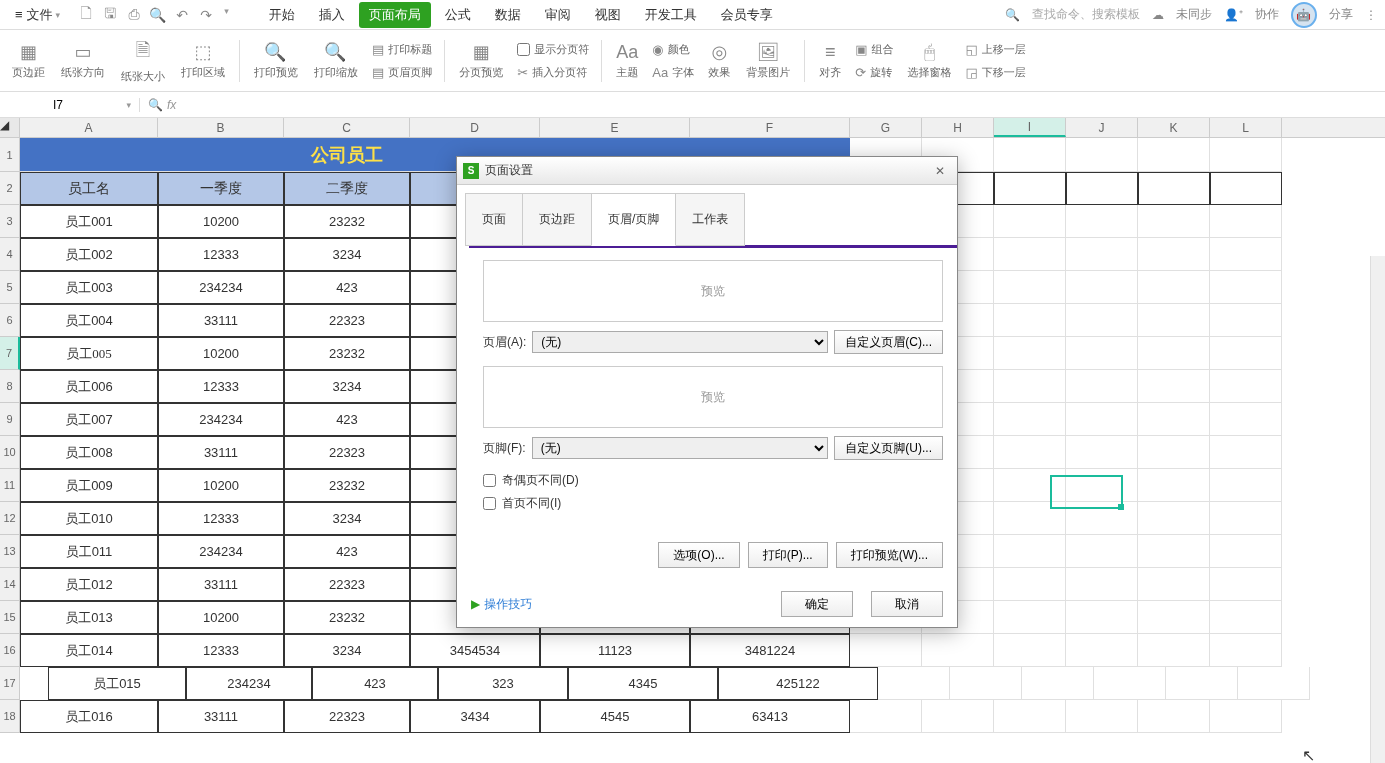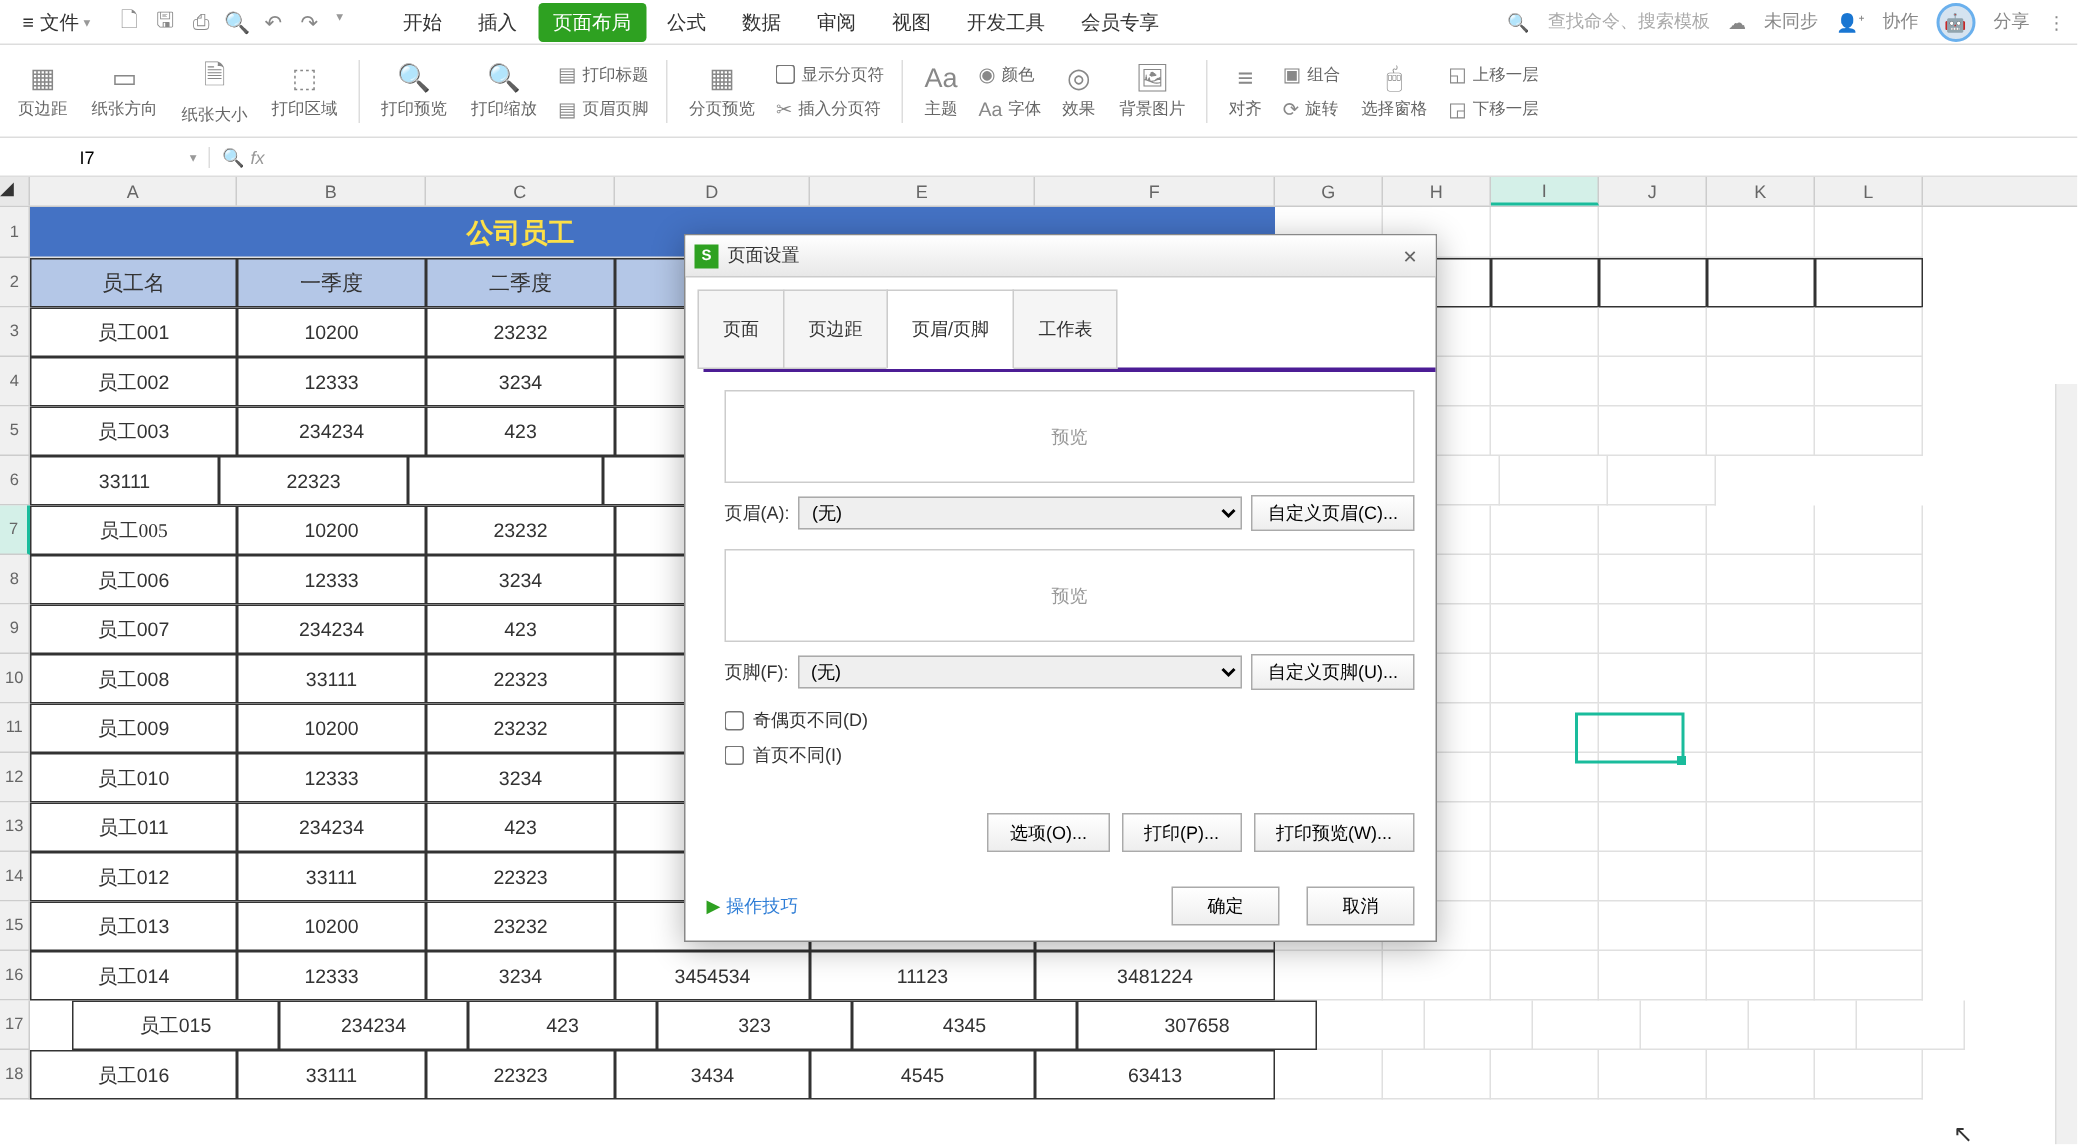--- a/index.html
+++ b/index.html
@@ -328,20 +328,21 @@
         <div class="cell bordered" style="width: 160px;"></div>
         <div class="cell" style="width: 72px;"></div>
         <div class="cell" style="width: 72px;"></div>
         <div class="cell" style="width: 72px;"></div>
         <div class="cell" style="width: 72px;"></div>
         <div class="cell" style="width: 72px;"></div>
         <div class="cell" style="width: 72px;"></div>
       </div>
       <div class="row data-row">
         <div class="row-h">6</div>
+        <div class="cell bordered" style="width: 138px;">员工004</div>
         <div class="cell bordered" style="width: 126px;">33111</div>
         <div class="cell bordered" style="width: 126px;">22323</div>
         <div class="cell bordered" style="width: 130px;"></div>
         <div class="cell bordered" style="width: 150px;"></div>
         <div class="cell bordered" style="width: 160px;"></div>
         <div class="cell" style="width: 72px;"></div>
         <div class="cell" style="width: 72px;"></div>
         <div class="cell" style="width: 72px;"></div>
         <div class="cell" style="width: 72px;"></div>
         <div class="cell" style="width: 72px;"></div>
@@ -497,21 +498,21 @@
         <div class="cell" style="width: 72px;"></div>
         <div class="cell" style="width: 72px;"></div>
       </div>
       <div class="row data-row">
         <div class="row-h">17</div>
         <div class="cell bordered" style="width: 138px; margin-left: 28px;">员工015</div>
         <div class="cell bordered" style="width: 126px;">234234</div>
         <div class="cell bordered" style="width: 126px;">423</div>
         <div class="cell bordered" style="width: 130px;">323</div>
         <div class="cell bordered" style="width: 150px;">4345</div>
-        <div class="cell bordered" style="width: 160px;">307658</div>
+        <div class="cell bordered" style="width: 160px;">425122</div>
         <div class="cell" style="width: 72px;"></div>
         <div class="cell" style="width: 72px;"></div>
         <div class="cell" style="width: 72px;"></div>
         <div class="cell" style="width: 72px;"></div>
         <div class="cell" style="width: 72px;"></div>
         <div class="cell" style="width: 72px;"></div>
       </div>
       <div class="row data-row">
         <div class="row-h">18</div>
         <div class="cell bordered" style="width: 138px;">员工016</div>

